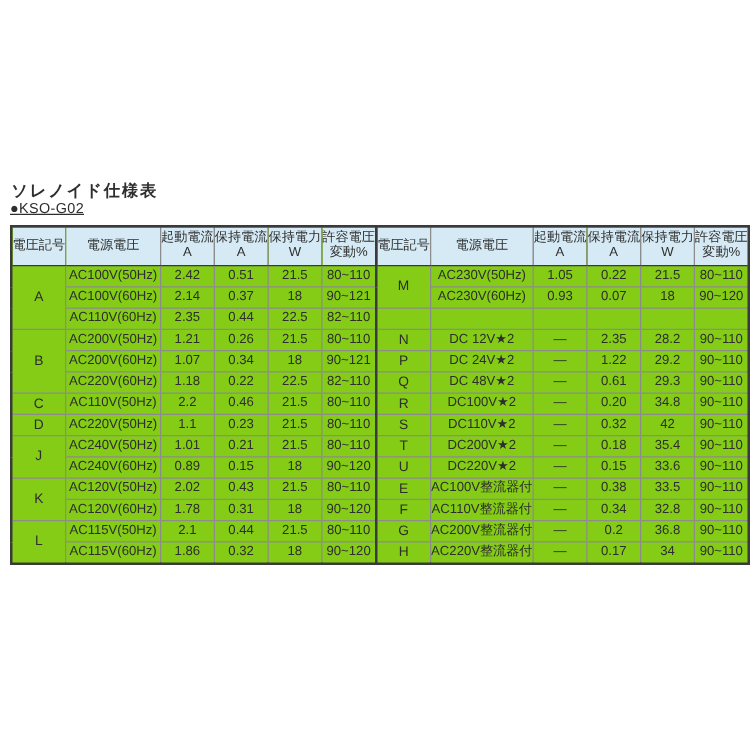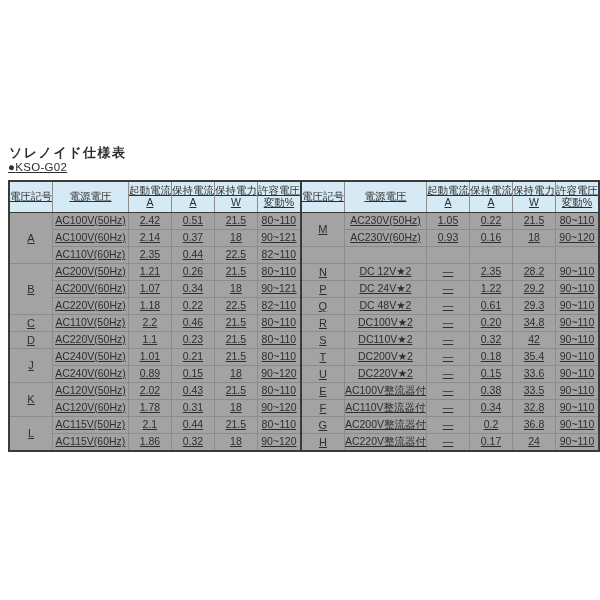--- a/index.html
+++ b/index.html
@@ -23,22 +23,21 @@
     position:absolute;left:8px;top:161px;
     font-size:11.5px;letter-spacing:0.3px;text-decoration:underline;
   }
   .spec-table-wrap{
     position:absolute;left:8px;top:180px;
     display:flex;align-items:flex-start;
   }
   table{
     border-collapse:collapse;table-layout:fixed;
     border:2px solid var(--border-strong);
-    background:#a3a3a3;
-    text-decoration:underline;
+    background:#84cc16;
   }
   table.right{margin-left:-2px;}
   th,td{
     border:1px solid var(--border);
     padding:0;text-align:center;vertical-align:middle;
     font-size:10.5px;line-height:1.1;
     white-space:nowrap;overflow:hidden;
     font-weight:normal;
   }
   th{
@@ -241,21 +240,21 @@
             <td class="sym gs" rowspan="2">M</td>
             <td class="gs">AC230V(50Hz)</td>
             <td class="gs">1.05</td>
             <td class="gs">0.22</td>
             <td class="gs">21.5</td>
             <td class="gs">80~110</td>
           </tr>
           <tr>
             <td>AC230V(60Hz)</td>
             <td>0.93</td>
-            <td>0.16</td>
+            <td>0.07</td>
             <td>18</td>
             <td>90~120</td>
           </tr>
           <tr>
             <td class="sym gs" rowspan="1"></td>
             <td class="gs"></td>
             <td class="gs"></td>
             <td class="gs"></td>
             <td class="gs"></td>
             <td class="gs"></td>
@@ -338,19 +337,19 @@
             <td class="gs">—</td>
             <td class="gs">0.2</td>
             <td class="gs">36.8</td>
             <td class="gs">90~110</td>
           </tr>
           <tr>
             <td class="sym gs" rowspan="1">H</td>
             <td class="gs">AC220V整流器付</td>
             <td class="gs">—</td>
             <td class="gs">0.17</td>
-            <td class="gs">24</td>
+            <td class="gs">34</td>
             <td class="gs">90~110</td>
           </tr>
         </tbody>
       </table>
   </div>
 </div>
 
 </body></html>

